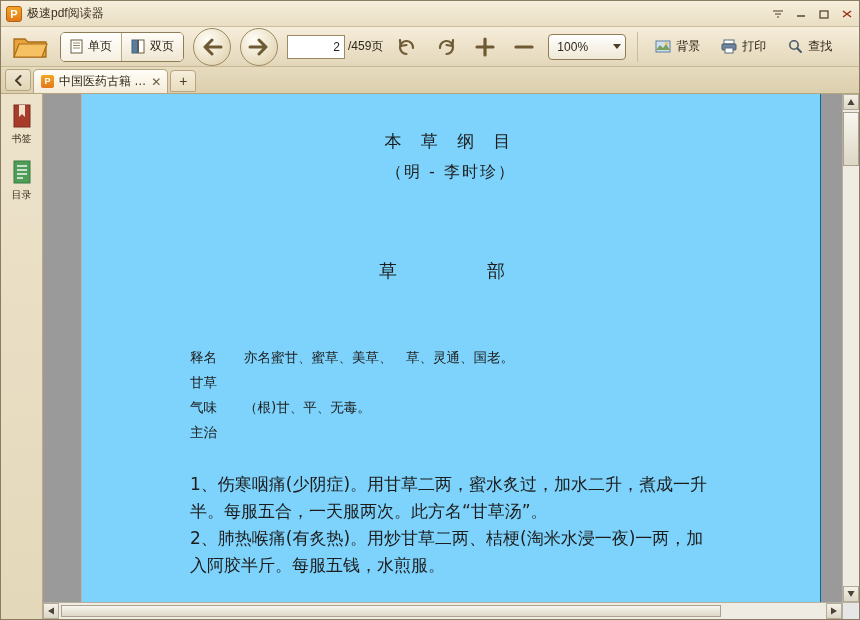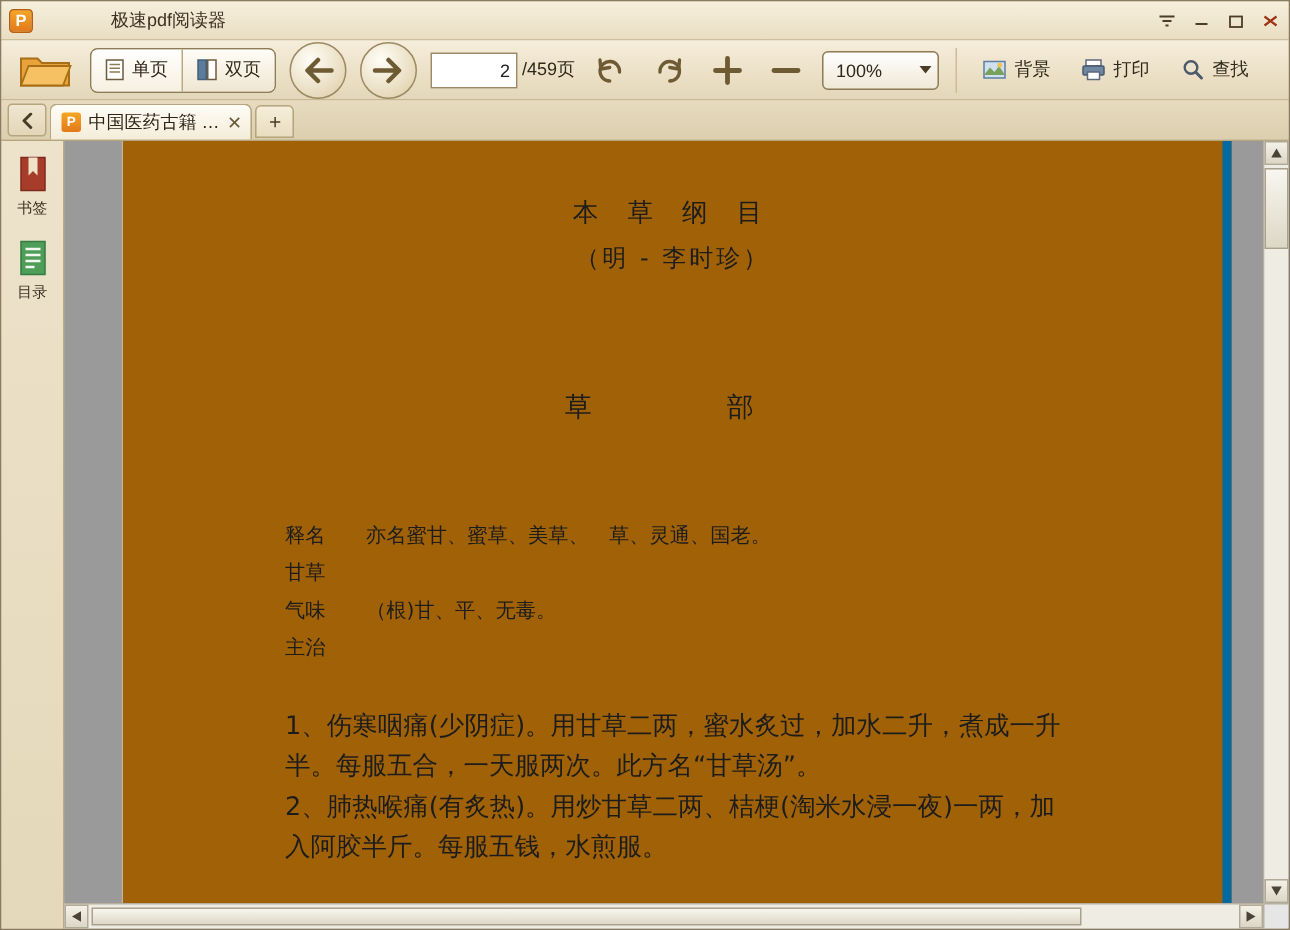--- a/index.html
+++ b/index.html
@@ -41,21 +41,20 @@
     line-height: 14px;
     text-align: center;
     font-weight: bold;
     margin-right: 5px;
     flex: none;
   }
   .title-text {
     font-size: 12px;
     color: #3c3120;
     flex: 1;
-    margin-left: 47px;
   }
   .win-btns {
     display: flex;
     align-items: center;
     gap: 2px;
   }
   .win-btn {
     width: 21px; height: 18px;
     display: flex; align-items: center; justify-content: center;
     font-size: 11px;
@@ -252,23 +251,23 @@
   .doc-scroll {
     flex: 1;
     position: relative;
     overflow: hidden;
     display: flex;
     justify-content: center;
     background: #9a9a9a;
   }
   .page {
     width: 740px;
-    background: #a16207;
+    background: #7dd3fc;
     border-left: 1px solid #b7b7b7;
-    border-right: 6px solid #0369a1;
+    border-right: 1px solid #0369a1;
     position: relative;
     padding: 22px 60px 0 60px;
     font-family: "DejaVu Sans", sans-serif;
     color: #1c1c1c;
   }
   .doc-title {
     text-align: center;
     font-size: 17px;
     letter-spacing: 7px;
     margin-top: 14px;

